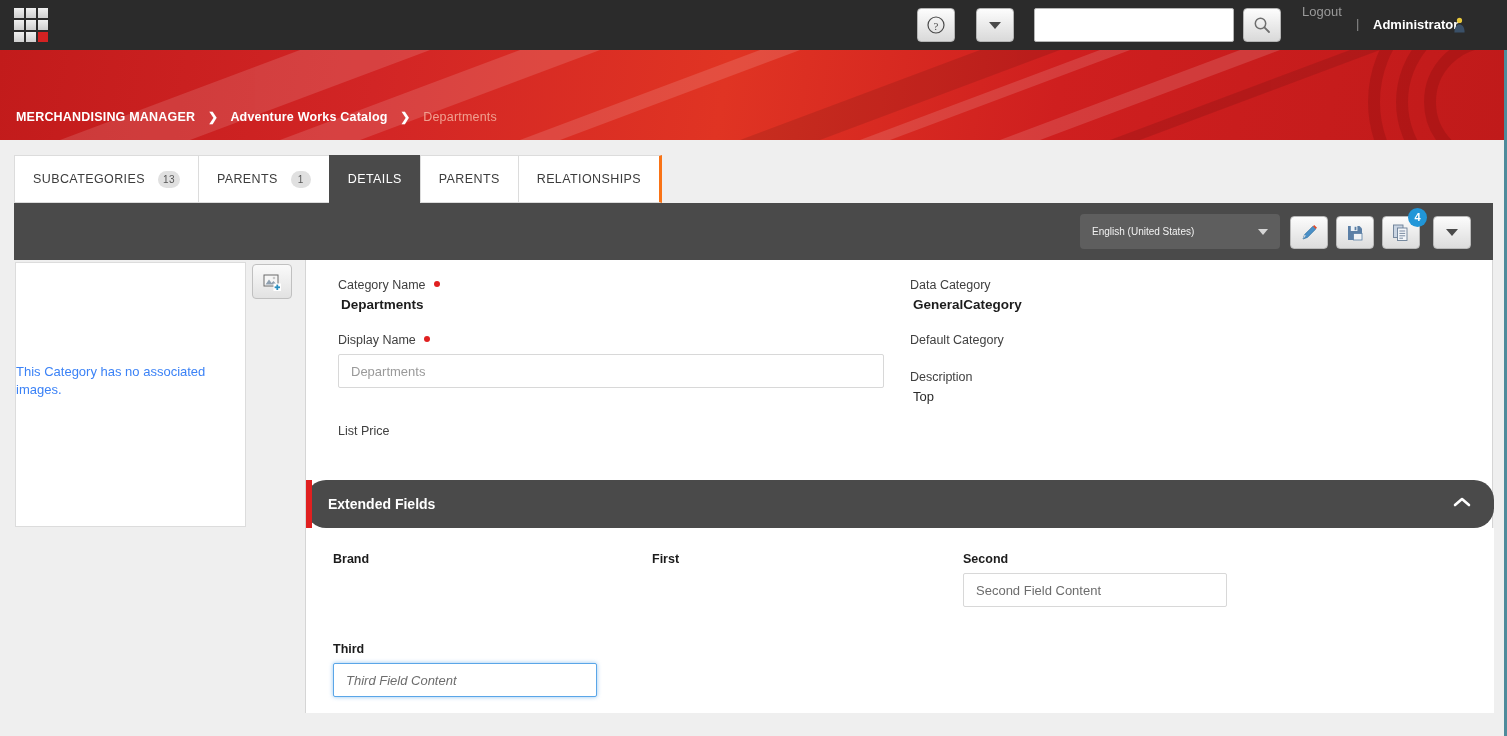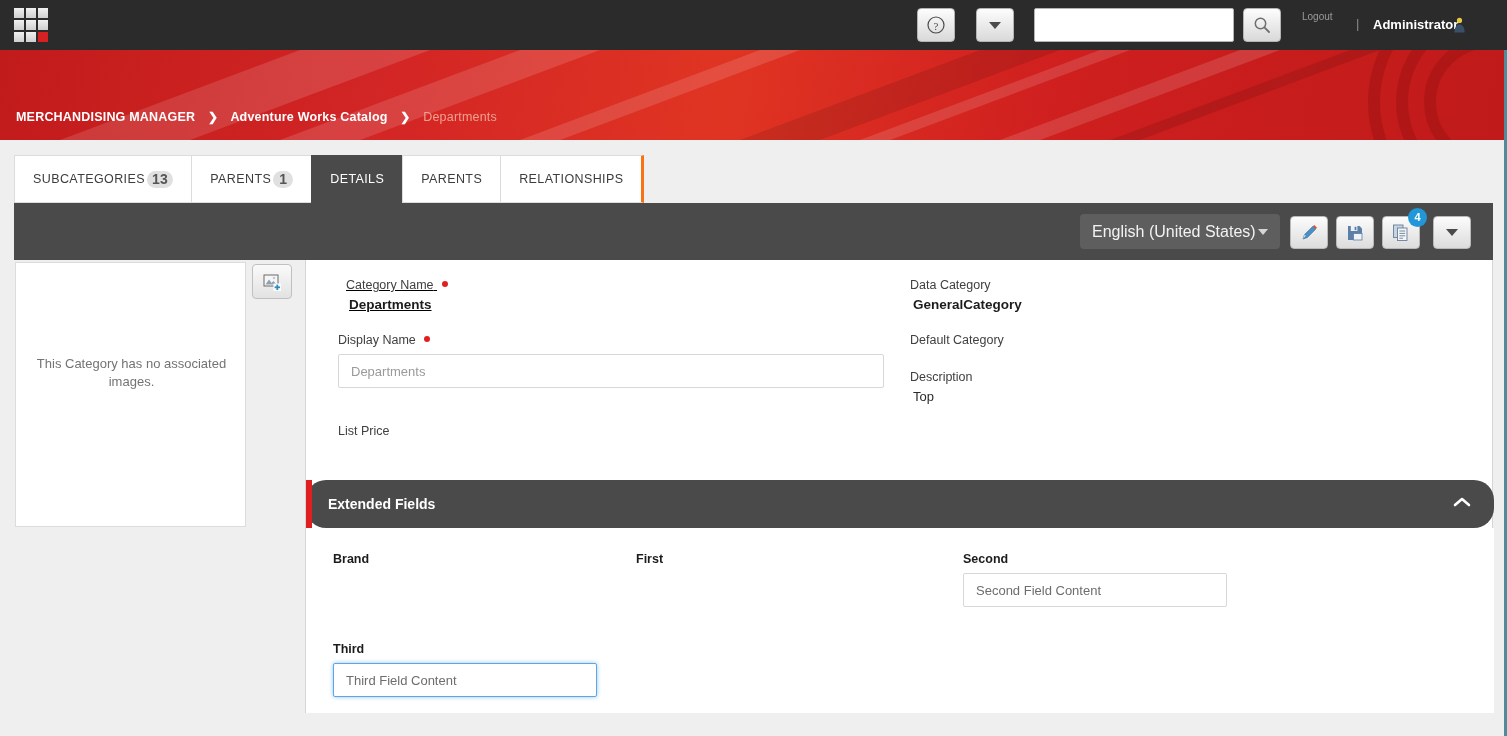--- a/index.html
+++ b/index.html
@@ -51,22 +51,22 @@
     width: 200px; height: 34px;
     background: #fff;
     border: 1px solid #b4b4b4;
     border-radius: 2px;
     font-family: "Liberation Sans", sans-serif;
     font-size: 13px; color: #333;
     padding: 0 8px;
     outline: none;
   }
   .logout {
-    position: absolute; left: 1302px; top: 11px;
-    font-size: 10px; color: #9a9a9a;
+    position: absolute; left: 1302px; top: 4px;
+    font-size: 13px; color: #9a9a9a;
     cursor: pointer;
   }
   .sep-pipe {
     position: absolute; left: 1356px; top: 16px;
     font-size: 13px; color: #8a8a8a;
   }
   .admin {
     position: absolute; left: 1373px; top: 17px;
     font-size: 13px; color: #ffffff; font-weight: bold;
     cursor: pointer;
@@ -125,28 +125,28 @@
     cursor: pointer;
   }
   .tab:last-child { border-right: 3px solid #f97316; }
   .tab.active {
     background: #4a4a4a;
     color: #ffffff;
     border-color: #4a4a4a;
   }
   .tab-badge {
     display: inline-block;
-    margin-left: 2px;
+    margin-left: 13px;
     min-width: 20px; height: 17px;
     line-height: 17px;
     border-radius: 9px;
     background: #e0e0e0;
     color: #555;
-    font-size: 14px;
-    font-weight: bold;
+    font-size: 10px;
+    font-weight: normal;
     text-align: center;
     padding: 0 5px;
   }
 
   
   .toolbar {
     position: absolute; left: 14px; top: 203px;
     width: 1479px; height: 57px;
     background: #4a4a4a;
     z-index: 3;
@@ -154,21 +154,21 @@
   .lang-select {
     position: absolute; right: 213px; top: 11px;
     width: 200px; height: 35px;
     background: #5e5e5e;
     border-radius: 4px;
     display: flex; align-items: center;
     padding: 0 12px;
     cursor: pointer;
   }
   .lang-select span {
-    font-size: 16px; color: #f2f2f2;
+    font-size: 10px; color: #f2f2f2;
     flex: 1;
   }
   .caret-sm {
     width: 0; height: 0;
     border-left: 5px solid transparent;
     border-right: 5px solid transparent;
     border-top: 6px solid #d6d6d6;
   }
   .tb-btn {
     position: absolute; top: 13px;
@@ -194,24 +194,24 @@
   }
 
   
   .img-panel {
     position: absolute; left: 15px; top: 262px;
     width: 231px; height: 265px;
     background: #ffffff;
     border: 1px solid #dcdcdc;
   }
   .img-panel-text {
-    position: absolute; left: 0; top: 92px;
+    position: absolute; left: 0; top: 100px;
     width: 231px;
-    text-align: center;
-    font-size: 13px; color: #737373;
+    text-align: left;
+    font-size: 13px; color: #3b82f6;
     line-height: 18px;
   }
   .add-img-btn {
     position: absolute; left: 252px; top: 264px;
     width: 40px; height: 35px;
     border-radius: 4px;
     background: linear-gradient(#fafafa, #e2e2e2);
     border: 1px solid #c0c0c0;
     display: flex; align-items: center; justify-content: center;
     cursor: pointer;
@@ -304,20 +304,21 @@
     border-radius: 2px;
     padding: 0 12px;
     font-family: "Liberation Sans", sans-serif;
     font-size: 13px; color: #6d6d6d;
     outline: none;
   }
   .ef-input.focused {
     border: 1px solid #5aa6e8;
     box-shadow: 0 0 4px rgba(90,166,232,0.65);
     color: #4a4a4a;
+    font-style: italic;
   }
   .ef-input::placeholder { color: #6d6d6d; }
 
   
   .edge-line {
     position: absolute; right: 0; top: 50px;
     width: 3px; height: 686px;
     background: #4e8b9b;
   }
 </style>
@@ -470,21 +471,21 @@
     <rect x="11.5" y="11.5" width="7.5" height="7.5" fill="#ffffff"></rect>
     <rect x="14.4" y="12.6" width="1.8" height="5.4" fill="#2a8fc0"></rect>
     <rect x="12.6" y="14.4" width="5.4" height="1.8" fill="#2a8fc0"></rect>
   </svg>
 </div>
 
 <div class="main-panel">
 
   <div class="form-grid">
 
-    <div class="fld" style="left:40px; top:18px;text-decoration:underline;">
+    <div class="fld" style="left:32px; top:18px;">
       <div class="fld-label">
         <span>Category Name</span>
         <span class="req-dot"></span>
       </div>
       <div class="fld-value">Departments</div>
     </div>
 
     <div class="fld" style="left:32px; top:73px;">
       <div class="fld-label">
         <span>Display Name</span>
@@ -530,21 +531,21 @@
       </svg>
     </div>
   </div>
 
   <div class="ext-body">
 
     <div class="ef" style="left:27px; top:24px;">
       <div class="ef-label">Brand</div>
     </div>
 
-    <div class="ef" style="left:330px; top:24px;">
+    <div class="ef" style="left:346px; top:24px;">
       <div class="ef-label">First</div>
     </div>
 
     <div class="ef" style="left:657px; top:24px;">
       <div class="ef-label">Second</div>
       <input class="ef-input" type="text" value="" placeholder="Second Field Content" style="">
     </div>
 
     <div class="ef" style="left:27px; top:102px;margin-top:12px;">
       <div class="ef-label">Third</div>

